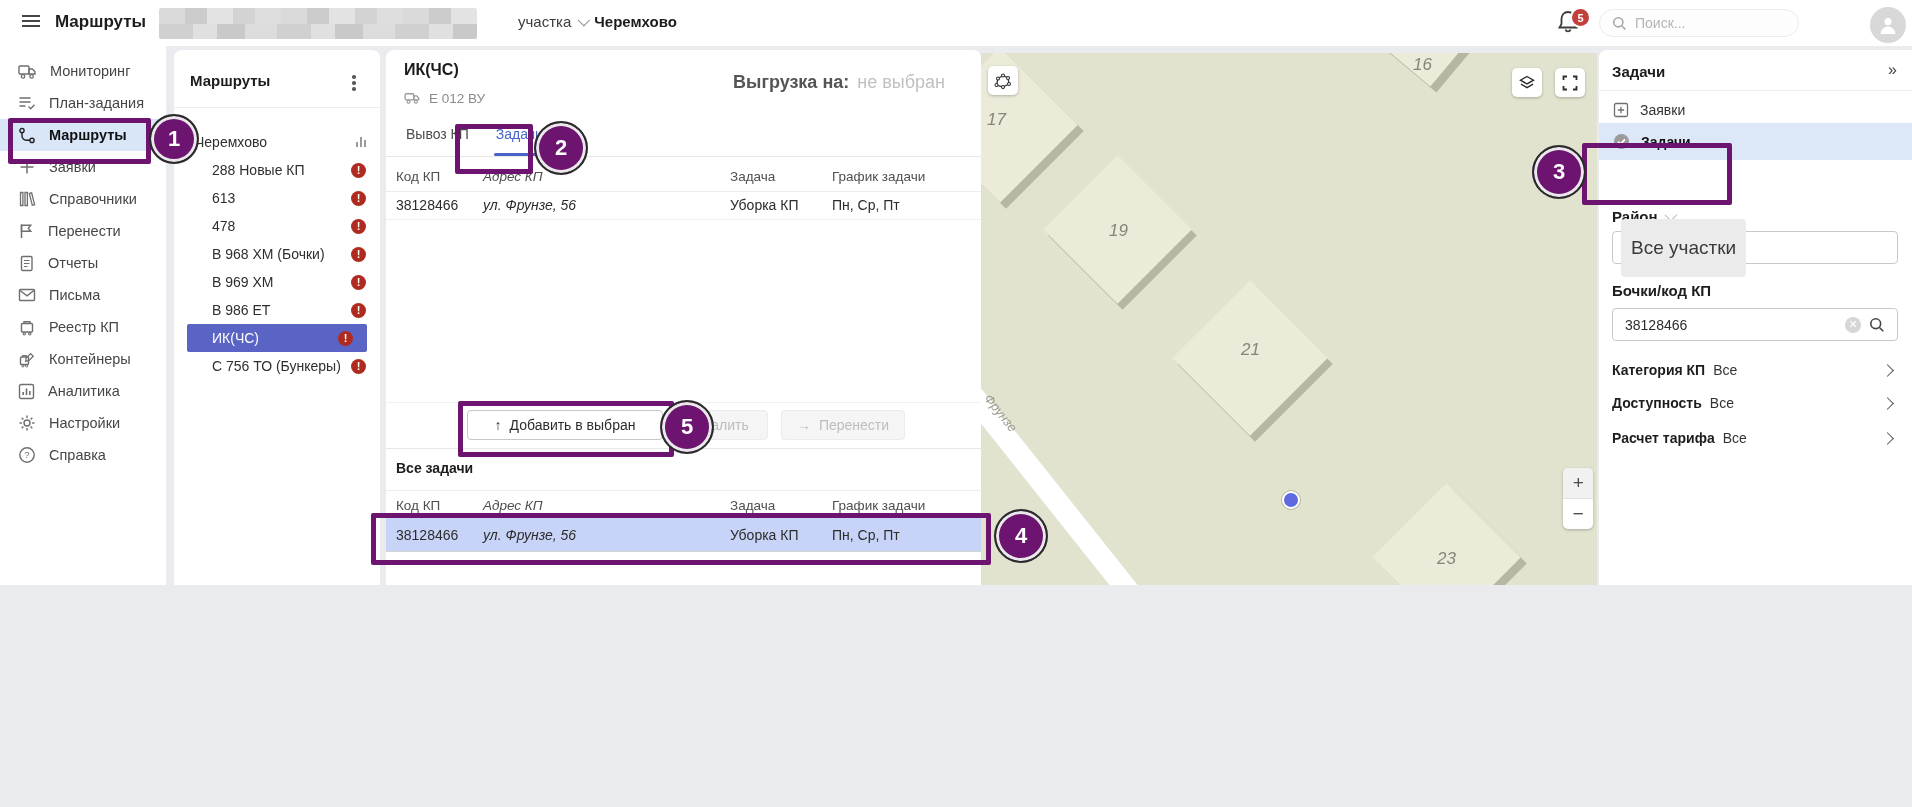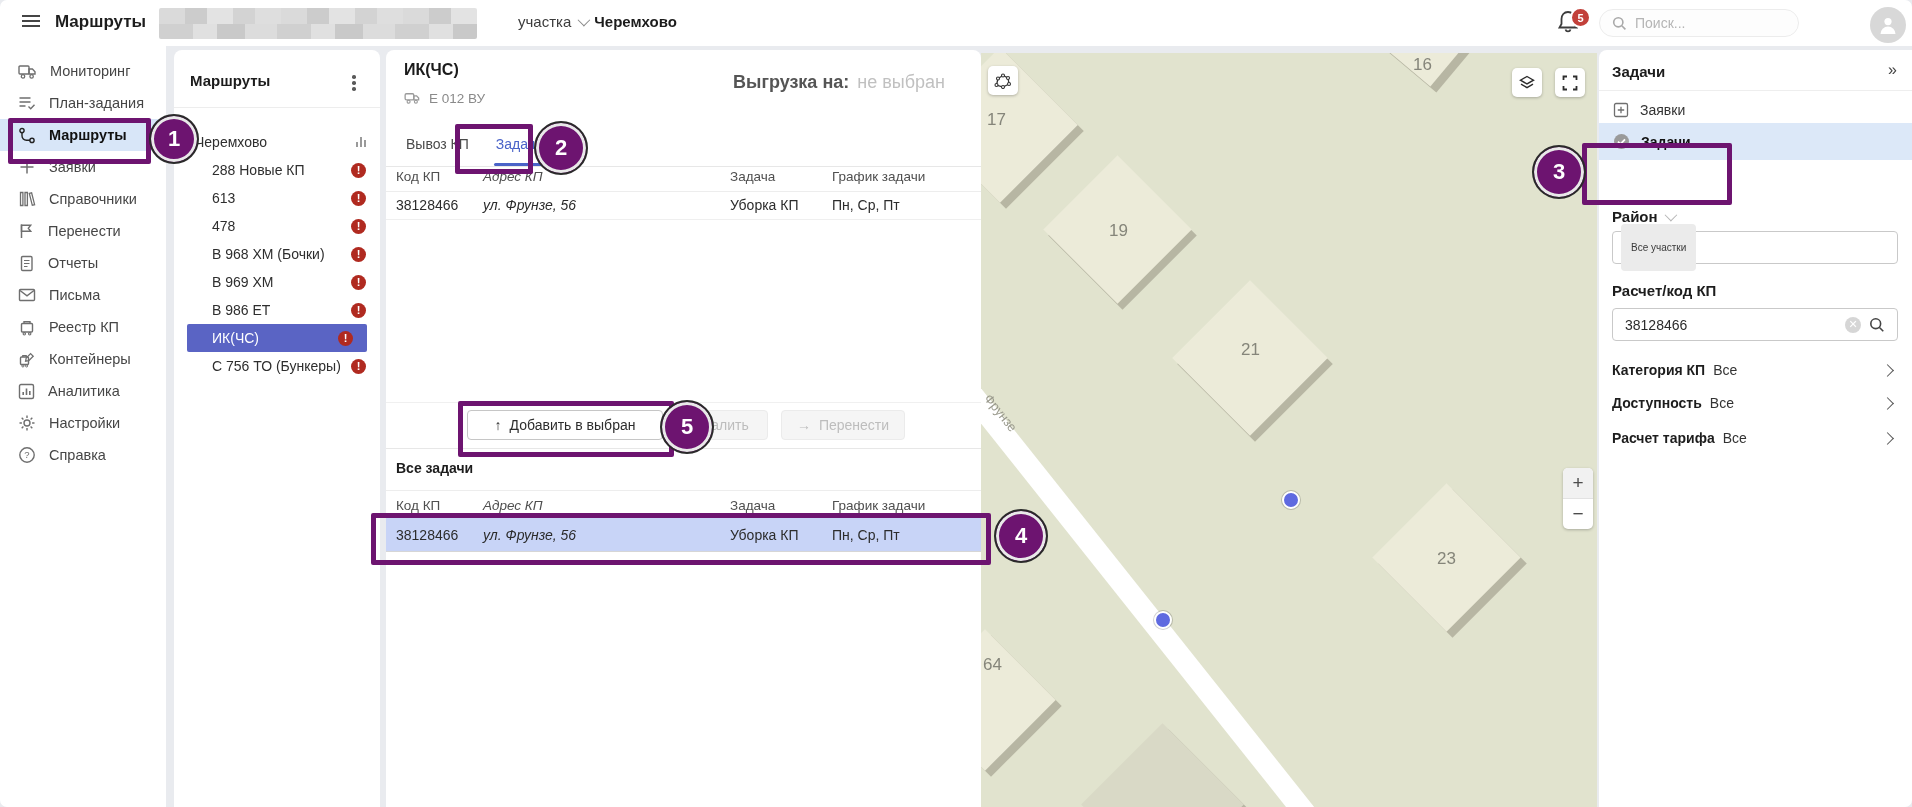--- a/index.html
+++ b/index.html
@@ -1,16 +1,16 @@
 <!DOCTYPE html>
 <html><head>
 <meta charset="utf-8">
 <style>
   html,body{margin:0;padding:0;background:#e9ebef;font-family:"Liberation Sans",sans-serif;}
-  .stage{position:relative;width:1912px;height:807px;background:#e9ebef;overflow:hidden;font-size:14px;color:#333;border-radius:7px;}
+  .stage{position:relative;width:1912px;height:585px;background:#e9ebef;overflow:hidden;font-size:14px;color:#333;}
   
   .topbar{position:absolute;left:0;top:0;width:1912px;height:46px;background:#fff;}
   .hamburger{position:absolute;left:22px;top:15px;width:18px;height:14px;cursor:pointer;}
   .hamburger i{display:block;height:2px;background:#454545;margin-bottom:3px;}
   .topbar-title{position:absolute;left:55px;top:12px;font-size:17px;font-weight:bold;color:#1d1d1d;}
   .blurband{position:absolute;left:159px;top:8px;width:318px;height:31px;border-radius:2px;overflow:hidden;}
   .blurband .r1,.blurband .r2{height:16px;background:repeating-linear-gradient(90deg,#dadada 0 26px,#cccccc 26px 48px,#e3e3e3 48px 74px,#d3d3d3 74px 96px,#dedede 96px 122px);}
   .blurband .r2{height:15px;background:repeating-linear-gradient(90deg,#d0d0d0 0 34px,#e0e0e0 34px 58px,#c9c9c9 58px 86px,#dcdcdc 86px 118px);}
   .breadcrumb{position:absolute;left:518px;top:13px;display:flex;align-items:center;gap:7px;font-size:15px;color:#3c3c3c;cursor:pointer;}
   .breadcrumb b{color:#1c1c1c;}
@@ -41,59 +41,59 @@
   .alert-ico{width:15px;height:15px;border-radius:50%;background:#b02a20;color:#fff;font-size:11px;font-weight:bold;display:flex;align-items:center;justify-content:center;line-height:1;}
   .bars-ico{display:flex;align-items:flex-end;gap:1.5px;height:10px;}
   .bars-ico i{width:2.5px;background:#9a9a9a;display:block;}
   
   .mainp{left:386px;top:50px;width:595px;height:757px;}
   .main-title{position:absolute;left:18px;top:11px;font-size:16px;font-weight:bold;color:#1b1b1b;}
   .veh{position:absolute;left:18px;top:41px;display:flex;align-items:center;gap:8px;color:#8a8a8a;font-size:13.5px;}
   .unload{position:absolute;right:36px;top:22px;font-size:18px;}
   .unload .l{color:#555;font-weight:bold;}
   .unload .v{color:#c0c0c0;margin-left:8px;cursor:pointer;}
-  .tabbar{position:absolute;left:0;top:72px;width:100%;height:45px;border-bottom:1px solid #e7e7e7;display:flex;align-items:flex-start;padding-left:10px;box-sizing:border-box;gap:7px;}
+  .tabbar{position:absolute;left:0;top:62px;width:100%;height:45px;border-bottom:1px solid #e7e7e7;display:flex;align-items:flex-start;padding-left:10px;box-sizing:border-box;gap:7px;}
   .tab{padding:0 10px;height:44px;display:flex;align-items:center;color:#4a4a4a;cursor:pointer;position:relative;}
   .tab.active{color:#4a63c8;}
   .tab.active::after{content:"";position:absolute;left:8px;right:8px;bottom:0;height:3px;background:#4a63c8;border-radius:2px;}
   .thead{position:absolute;left:0;width:100%;height:30px;border-bottom:1px solid #ededed;font-size:13.5px;color:#4f4f4f;}
   .trow{position:absolute;left:0;width:100%;height:28px;border-bottom:1px solid #efefef;font-size:14px;color:#2c2c2c;cursor:pointer;}
   .cell{position:absolute;top:50%;transform:translateY(-50%);white-space:nowrap;}
   .c1{left:10px;} .c2{left:97px;font-style:italic;} .c3{left:344px;} .c4{left:446px;}
   .toolbar{position:absolute;left:0;top:352px;width:100%;height:45px;border-top:1px solid #f0f0f0;border-bottom:1px solid #e7e7e7;}
   .btn{position:absolute;top:7px;height:30px;border-radius:4px;display:flex;align-items:center;justify-content:center;gap:8px;font-size:14px;box-sizing:border-box;cursor:pointer;}
   .btn.primary{left:81px;width:196px;background:#fff;border:1px solid #c6c6c6;color:#2d2d2d;}
   .btn.disabled{background:#f5f5f5;border:1px solid #ebebeb;color:#bdbdbd;cursor:default;}
   .btn.del{left:290px;width:92px;}
   .btn.move{left:395px;width:124px;}
   .sec-title{position:absolute;left:10px;top:410px;font-size:14px;font-weight:bold;color:#1d1d1d;}
   .row-sel{background:#c8d4f7;border-bottom:1px solid #d6d6d6;height:33px;}
   
-  .map{position:absolute;left:981px;top:53px;width:616px;height:754px;background:#e1e3ce;overflow:hidden;}
+  .map{position:absolute;left:981px;top:53px;width:616px;height:754px;background:#e1e3ce;overflow:hidden;font-style:italic;}
   .bld,.bldsh{position:absolute;}
   .bldsh{background:#b7b6a3;}
   .bld{background:#ecebd9;}
   .blabel{position:absolute;color:#85857a;font-size:17px;}
   .road{position:absolute;left:-15px;top:323px;width:640px;height:22px;background:#ffffff;transform:rotate(51.5deg);transform-origin:0 50%;}
   .roadlbl{position:absolute;left:12px;top:338px;color:#9a9a8d;font-size:13px;transform:rotate(51.5deg);transform-origin:0 0;}
   .mapbtn{position:absolute;width:30px;height:29px;background:#fff;border-radius:5px;box-shadow:0 1px 3px rgba(0,0,0,.25);display:flex;align-items:center;justify-content:center;cursor:pointer;}
   .dot{position:absolute;width:14px;height:14px;border-radius:50%;background:#5f6ae0;border:2.5px solid #fff;box-shadow:0 0 0 1px rgba(0,0,0,.18);cursor:pointer;}
   .zoomctl{position:absolute;left:582px;top:415px;width:30px;border-radius:5px;background:#fff;box-shadow:0 1px 3px rgba(0,0,0,.25);overflow:hidden;}
   .zoomctl div{height:30px;display:flex;align-items:center;justify-content:center;font-size:19px;color:#4c4c4c;cursor:pointer;}
   .zoomctl .zin{background:#f1f1f1;border-bottom:1px solid #e2e2e2;}
   
   .rightp{left:1599px;top:50px;width:313px;height:757px;border-radius:8px 0 0 0;}
   .rp-head{position:relative;height:40px;border-bottom:1px solid #eeeeee;}
   .rp-head .t{position:absolute;left:13px;top:13px;font-size:15px;font-weight:bold;color:#1c1c1c;}
   .rp-collapse{position:absolute;right:15px;top:11px;font-size:16px;color:#444;cursor:pointer;}
   .rp-item{position:relative;height:27px;display:flex;align-items:center;gap:11px;padding-left:14px;font-size:14px;color:#333;cursor:pointer;}
   .rp-item.sel{height:37px;background:#dce8f8;font-weight:bold;color:#111;}
   .rp-label{position:absolute;left:13px;font-size:15px;font-weight:bold;color:#1d1d1d;display:flex;align-items:center;gap:7px;}
   .msbox{position:absolute;left:13px;width:286px;height:33px;border:1px solid #c9c9c9;border-radius:4px;box-sizing:border-box;display:flex;align-items:center;padding-left:8px;cursor:text;}
-  .chip{background:#ebebeb;border-radius:4px;padding:18px 10px;font-size:10px;color:#3a3a3a;cursor:pointer;}
+  .chip{background:#ebebeb;border-radius:4px;padding:18px 10px;font-size:19px;color:#3a3a3a;cursor:pointer;}
   .inputbox{position:absolute;left:13px;width:286px;height:33px;border:1px solid #c9c9c9;border-radius:4px;box-sizing:border-box;display:flex;align-items:center;padding:0 12px;gap:8px;}
   .inputbox .val{flex:1;font-size:14px;color:#2c2c2c;}
   .clear-ico{width:16px;height:16px;border-radius:50%;background:#d6d6d6;color:#fff;font-size:11px;display:flex;align-items:center;justify-content:center;cursor:pointer;}
   .filter{position:absolute;left:13px;width:286px;height:30px;display:flex;align-items:center;gap:8px;cursor:pointer;}
   .filter .fl{font-weight:bold;color:#1d1d1d;}
   .filter .fv{color:#333;}
   .chev-right{margin-left:auto;width:8px;height:8px;border-right:1.7px solid #555;border-top:1.7px solid #555;transform:rotate(45deg);margin-right:6px;}
   
   .annbox{position:absolute;border:5px solid #6d1470;border-radius:2px;pointer-events:none;}
   .anncircle{position:absolute;width:50px;height:50px;border-radius:50%;background:#6d1470;border:2px solid #2a2a2a;box-shadow:inset 0 0 0 3px #e9e9e9;color:#fff;font-size:22px;font-weight:bold;display:flex;align-items:center;justify-content:center;pointer-events:none;}
@@ -438,21 +438,21 @@
       <span>Задачи</span>
     </div>
     <div class="rp-label" style="top:158px;">
       <span>Район</span>
       <span class="chev-down" style="border-color:#b5b5b5;"></span>
     </div>
     <div class="msbox" style="top:181px;">
       <span class="chip">Все участки</span>
     </div>
     <div class="rp-label" style="top:232px;">
-      <span>Расчет/код КП</span>
+      <span>Бочки/код КП</span>
     </div>
     <div class="inputbox" style="top:258px;">
       <span class="val">38128466</span>
       <span class="clear-ico">✕</span>
       <svg width="16" height="16" viewBox="0 0 15 15">
           <circle cx="6.3" cy="6.3" r="4.6" fill="none" stroke="#444" stroke-width="1.5"></circle>
           <path d="M9.8 9.8l3.6 3.6" stroke="#444" stroke-width="1.5"></path>
         </svg>
     </div>
     <div class="filter" style="top:305px;">

